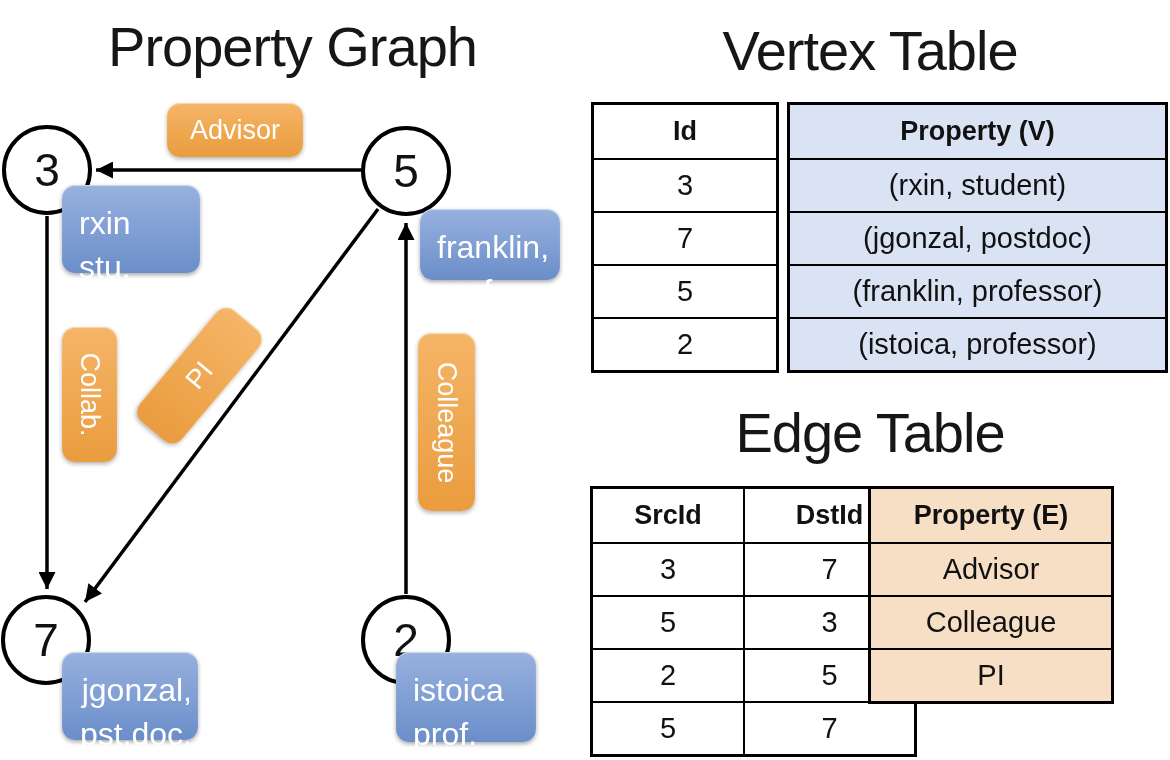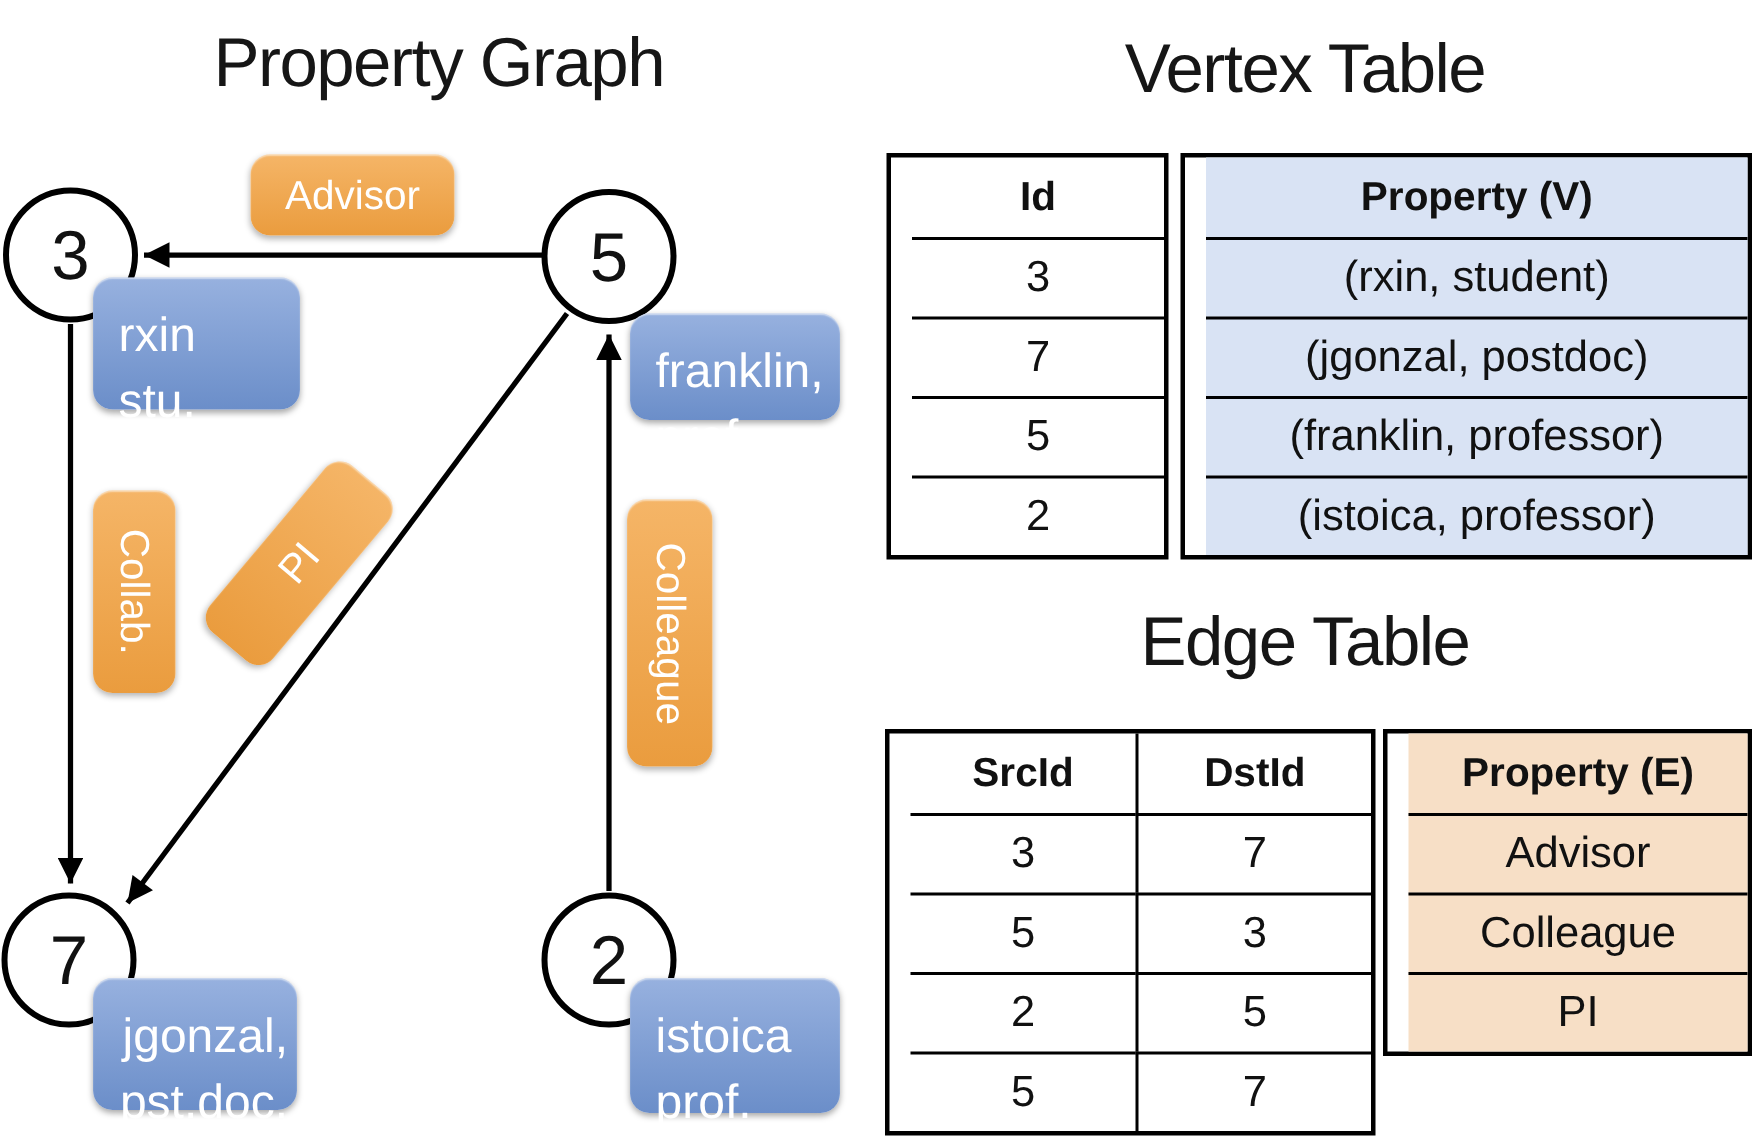--- a/index.html
+++ b/index.html
@@ -1,21 +1,21 @@
 <!DOCTYPE html>
 <html style="--edge-label-top: #F5B567; --edge-label-bottom: #EA9C3E; --vertex-label-top: #97B1DF; --vertex-label-bottom: #6B8EC9; --vertex-col-bg: #D9E3F4; --edge-col-bg: #F7DFC6; --line: #000000;"><head>
 <meta charset="utf-8">
 <style>
   html,body{margin:0;padding:0;background:#fff;}
   .page{
     position:relative;width:1170px;height:760px;overflow:hidden;background:#fff;
     font-family:"Liberation Sans",sans-serif;color:#111;
   }
   .title{
-    position:absolute;text-align:center;font-size:46px;font-weight:400;
+    position:absolute;text-align:center;font-size:56px;font-weight:400;
     letter-spacing:-1px;color:#161616;white-space:nowrap;
   }
   
   .edges-svg{position:absolute;left:0;top:0;z-index:1;}
   .node{
     position:absolute;width:90px;height:90px;border:4px solid #000;border-radius:50%;
     background:#fff;display:flex;align-items:center;justify-content:center;
     font-size:46px;color:#111;z-index:2;box-sizing:border-box;
   }
   .vbox{
@@ -28,21 +28,21 @@
     position:absolute;z-index:3;border-radius:13px;color:#fff;
     background:linear-gradient(var(--edge-label-top),var(--edge-label-bottom));
     box-shadow:inset 0 1px 1px rgba(255,255,255,.5),0 2px 4px rgba(0,0,0,.3);
     display:flex;align-items:center;justify-content:center;
     font-size:27px;box-sizing:border-box;
   }
   .elabel .vert{transform:rotate(90deg);white-space:nowrap;}
   .elabel .vert-up{transform:rotate(-90deg);white-space:nowrap;}
   
   .subtable{
-    position:absolute;border:3px solid #000;box-sizing:border-box;background:#fff;padding-left:14px;
+    position:absolute;border:3px solid #000;box-sizing:border-box;background:#fff;
   }
   .subtable .cell{
     height:53px;display:flex;align-items:center;justify-content:center;
     font-size:29px;border-top:2px solid #000;box-sizing:border-box;white-space:nowrap;
   }
   .subtable .cell.head{font-weight:bold;font-size:27px;border-top:none;}
   .subtable.grid2{display:grid;grid-template-columns:150px 1fr;}
   .subtable.grid2 .cell.c2{border-left:2px solid #000;}
   .subtable.grid2 .cell.r0{border-top:none;}
   .vprop-bg .cell{background:var(--vertex-col-bg);}
@@ -85,21 +85,21 @@
     <div>stu.</div>
   </div>
   <div class="vbox" style="left:420px;top:185px;width:140px;height:71px;margin-top:24px;">
     <div>franklin,</div>
     <div>prof.</div>
   </div>
   <div class="vbox" style="left:62px;top:652px;width:136px;height:88px;text-align:right;">
     <div>jgonzal,</div>
     <div>pst.doc.</div>
   </div>
-  <div class="vbox" style="left:420px;top:652px;width:140px;height:90px;">
+  <div class="vbox" style="left:396px;top:652px;width:140px;height:90px;">
     <div>istoica</div>
     <div>prof.</div>
   </div>
 
   <div class="elabel" style="left:167px;top:103px;width:136px;height:54px;">
     <span>Advisor</span>
   </div>
   <div class="elabel" style="left:62px;top:327px;width:55px;height:135px;">
     <span class="vert">Collab.</span>
   </div>
@@ -136,20 +136,20 @@
     <div class="cell">3</div>
     <div class="cell c2">7</div>
     <div class="cell">5</div>
     <div class="cell c2">3</div>
     <div class="cell">2</div>
     <div class="cell c2">5</div>
     <div class="cell">5</div>
     <div class="cell c2">7</div>
   </div>
 
-  <div class="subtable eprop-bg" style="left:922px;top:486px;width:246px;">
+  <div class="subtable eprop-bg" style="left:868px;top:486px;width:246px;">
     <div class="cell head">Property (E)</div>
     <div class="cell">Advisor</div>
     <div class="cell">Colleague</div>
     <div class="cell">PI</div>
   </div>
 
 </div>
 
 </body></html>

